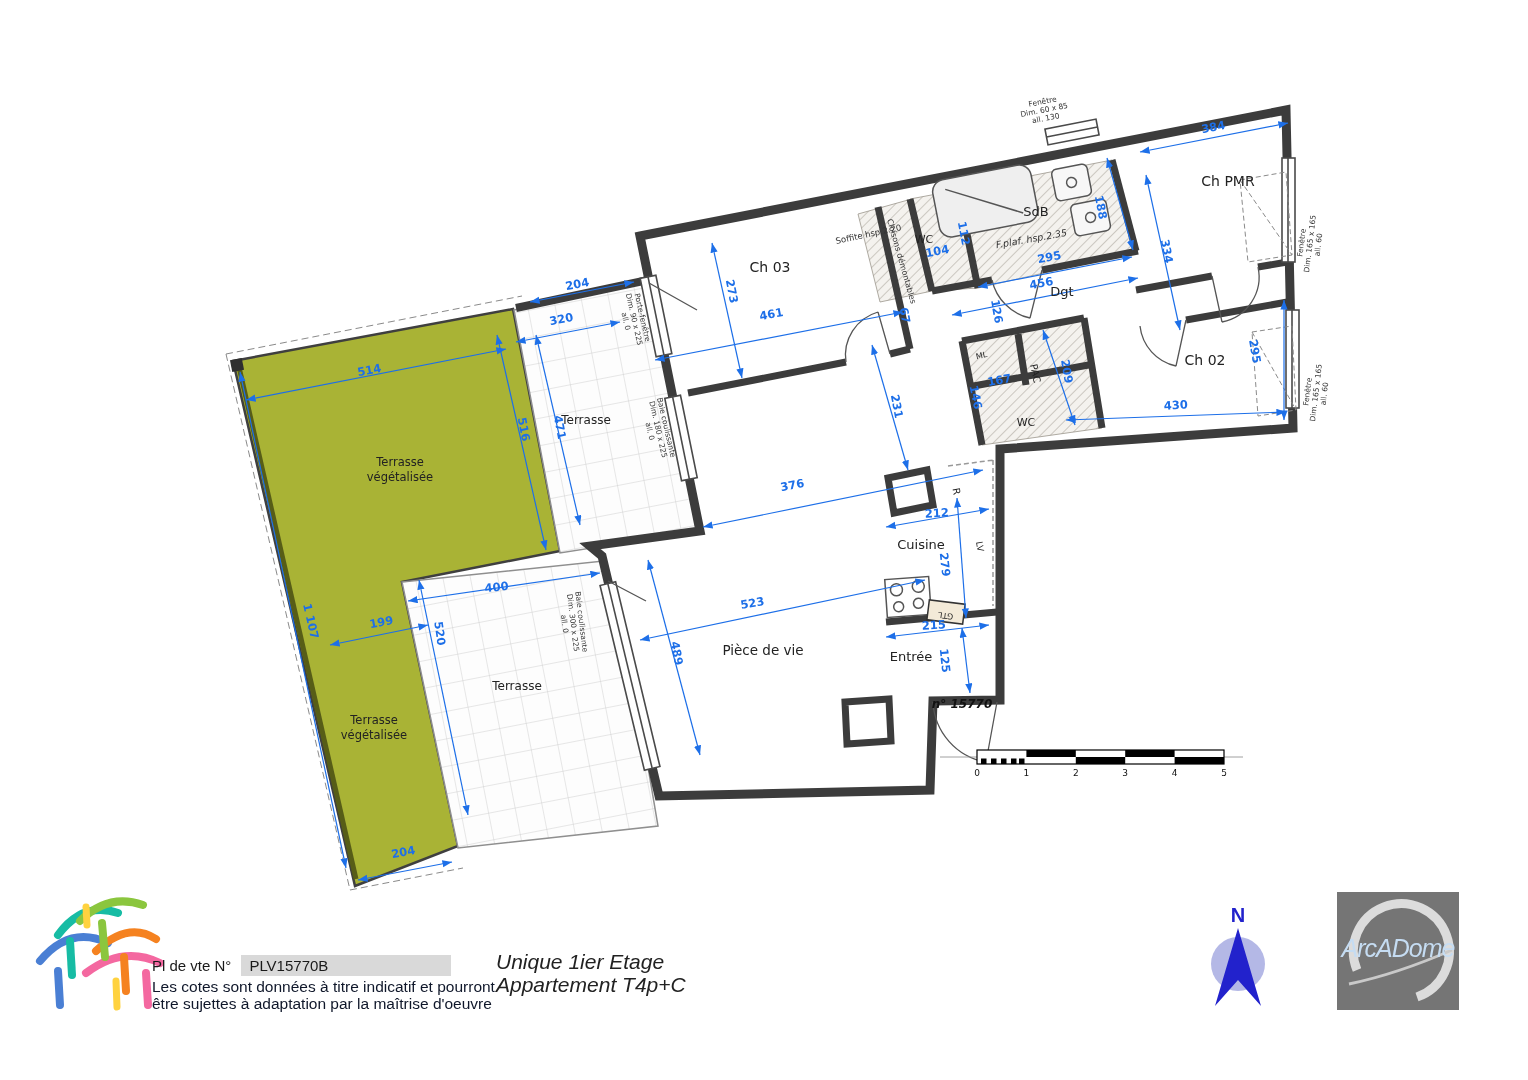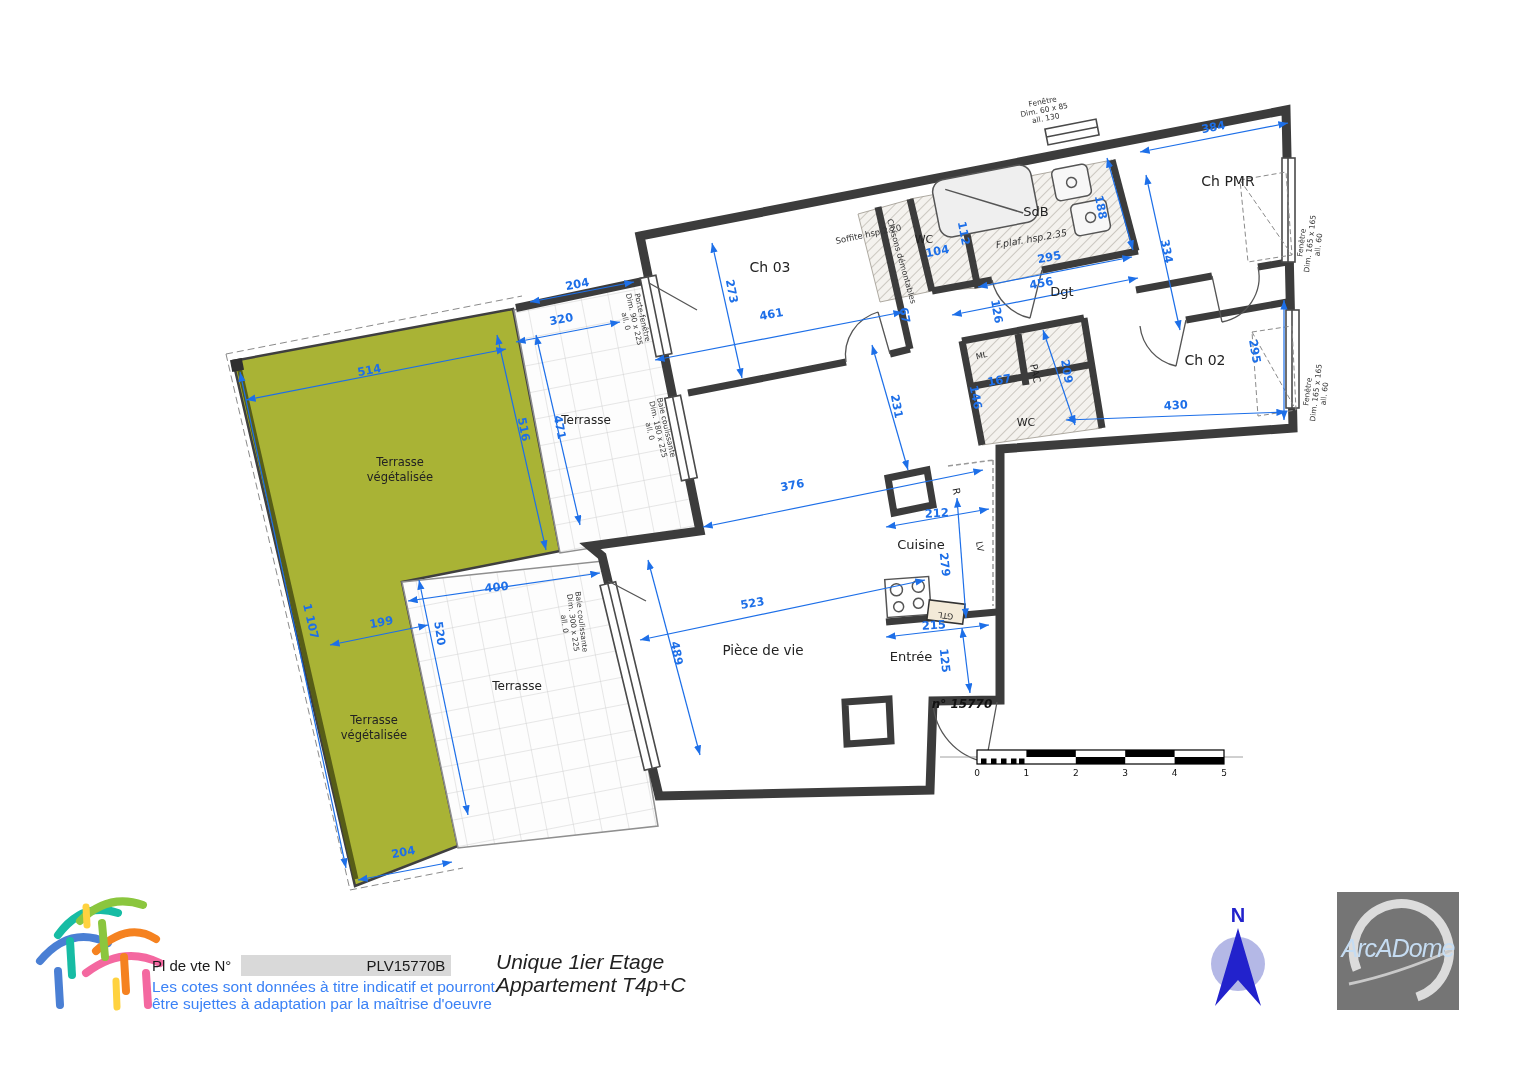--- a/index.html
+++ b/index.html
@@ -1,22 +1,22 @@
 <!DOCTYPE html>
 <html><head>
 <meta charset="utf-8">
 <style>
   html,body{margin:0;padding:0;background:#fff;}
   #stage{position:relative;width:1528px;height:1080px;background:#fff;overflow:hidden;
          font-family:"Liberation Sans",sans-serif;}
   #plan-svg{position:absolute;left:0;top:0;}
   .footer-text{position:absolute;color:#1a1a1a;}
-  #plan-ref-row{left:152px;top:955px;font-size:15px;text-align:right;}
+  #plan-ref-row{left:152px;top:955px;font-size:15px;}
   #plan-ref-box{display:inline-block;background:#d9d9d9;min-width:196px;padding:2px 6px 2px 8px;margin-left:10px;}
-  #disclaimer{left:152px;top:978px;font-size:15.5px;line-height:17px;color:#3b82f6;}
+  #disclaimer{left:152px;top:978px;font-size:15.5px;line-height:17px;color:#0f172a;}
   #floor-block{left:496px;top:950px;font-style:italic;font-size:21px;line-height:23px;color:#222;}
   #arcadome{left:1337px;top:892px;width:122px;height:118px;background:#757575;position:absolute;}
   #arcadome svg{position:absolute;left:0;top:0;}
   #brand-label{position:absolute;left:4px;top:42px;width:114px;text-align:center;
     font-size:25px;letter-spacing:-1px;color:#c5dcf2;font-style:italic;}
   .nolayout{position:absolute;}
 </style>
 </head>
 <body>
 

